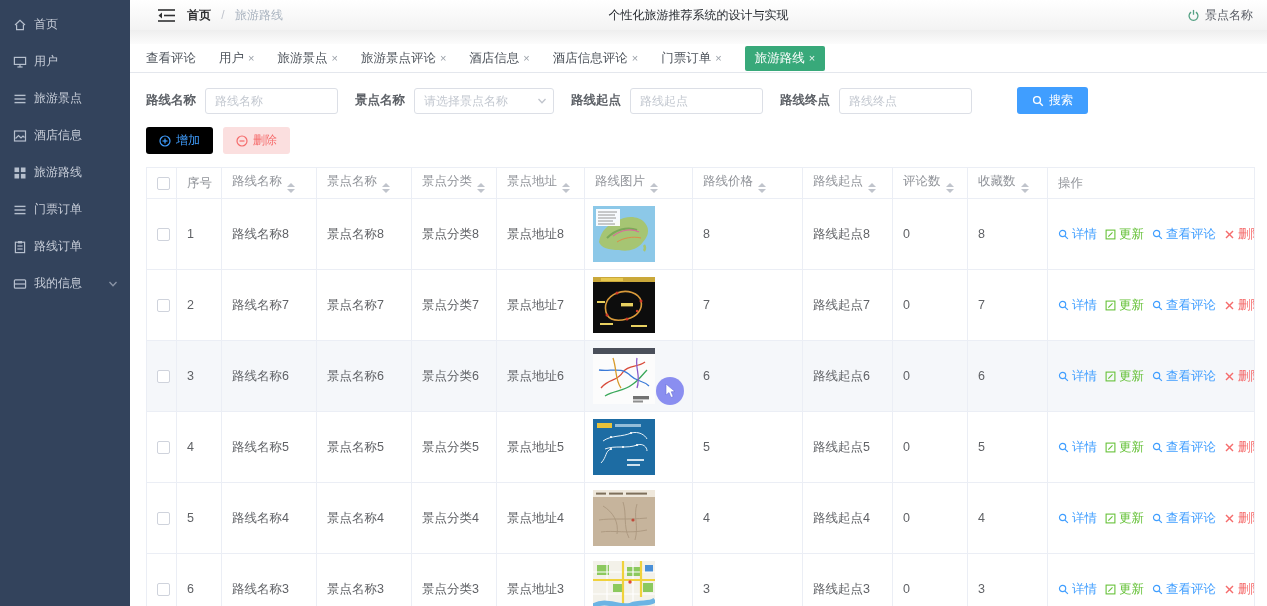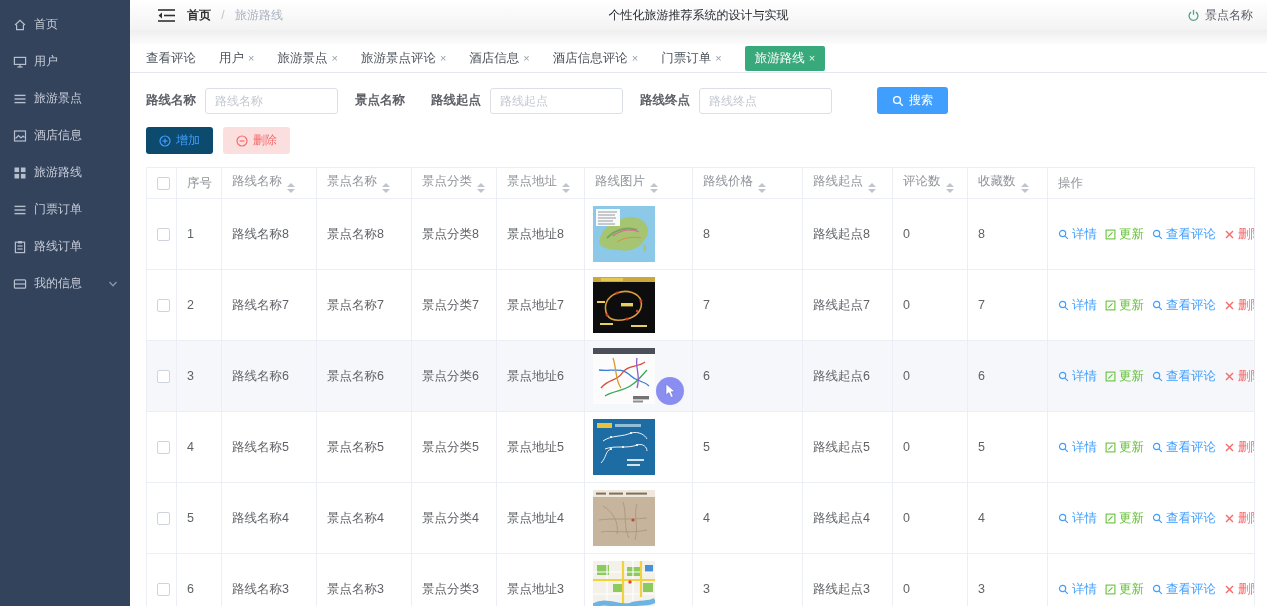--- a/index.html
+++ b/index.html
@@ -41,21 +41,21 @@
   .finput::placeholder { color:#c3c8d0; }
   .fsel { position:relative; width:140px; }
   .fsel .finput { width:100%; padding-right:22px; }
   .fsel .selchev { position:absolute; right:7px; top:8px; width:10px; height:10px; color:#c0c4cc; display:inline-flex; pointer-events:none; }
   .search-btn { display:inline-flex; align-items:center; gap:5px; background:#409eff; color:#fff; border:none; border-radius:3px; height:27px; padding:0 15px; font-size:12px; margin-left:28px; cursor:pointer; }
   .search-btn .icn, .chip .icn { display:inline-flex; width:12px; height:12px; }
 
   
   .toolbar { margin:13px 0 0 16px; display:flex; gap:10px; }
   .chip { display:inline-flex; align-items:center; gap:5px; height:27px; padding:0 13px; border-radius:3px; font-size:12px; cursor:pointer; border:none; }
-  .chip.add { background:#0c4a6e; color:#409eff; }
+  .chip.add { background:#000000; color:#409eff; }
   .chip.del { background:#fbdfdf; color:#f56c6c; }
 
   
   .tablewrap { margin:13px 16px 0 16px; }
   table { border-collapse:collapse; width:1108px; table-layout:fixed; font-size:12.5px; }
   th, td { border:1px solid #ebeef5; padding:0 10px; text-align:left; overflow:hidden; white-space:nowrap; background:#fff; }
   th { height:31px; color:#909399; font-weight:normal; }
   td { height:70px; color:#606266; }
   tr.hovered td { background:#f5f7fa; }
   td.imgcell { padding:6px 8px; }
@@ -234,20 +234,25 @@
       </div>
 
     <div class="filterbar">
       <div id="filters" style="display:flex;align-items:center;">
           <div class="fgroup">
             <span class="flabel">路线名称</span>
             <input class="finput" placeholder="路线名称" style="">
           </div>
           <div class="fgroup">
             <span class="flabel">景点名称</span>
+            <span class="fsel"><input class="finput" placeholder="请选择景点名称" readonly="" style=""><span class="selchev">
+                <svg viewBox="0 0 10 10" fill="none" stroke="currentColor" stroke-width="1.3">
+                  <path d="M1.5 3 L5 6.8 L8.5 3"></path>
+                </svg>
+              </span></span>
           </div>
           <div class="fgroup">
             <span class="flabel">路线起点</span>
             <input class="finput" placeholder="路线起点" style="">
           </div>
           <div class="fgroup">
             <span class="flabel">路线终点</span>
             <input class="finput" placeholder="路线终点" style="">
           </div>
         </div>

